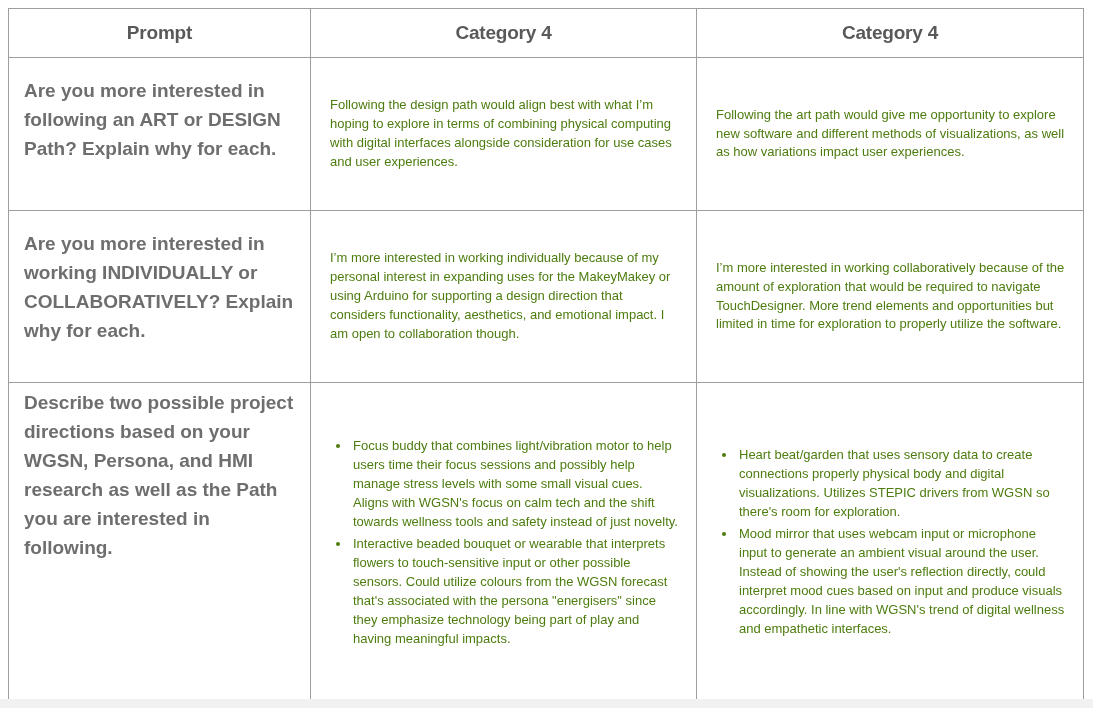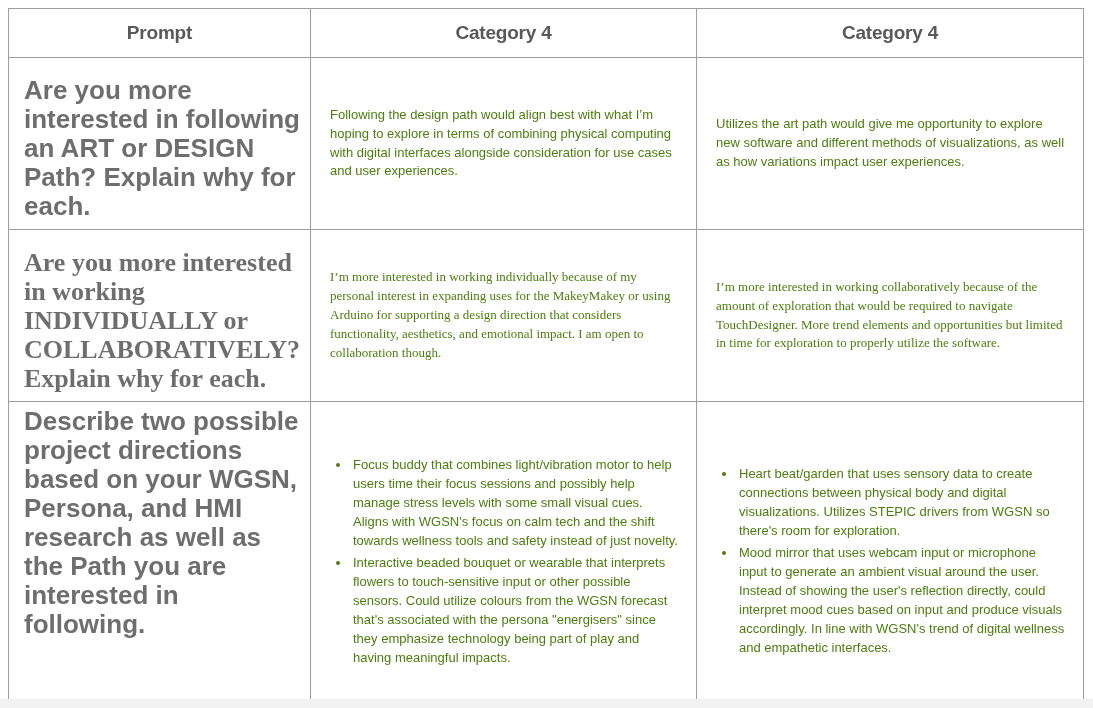--- a/index.html
+++ b/index.html
@@ -42,21 +42,21 @@
   .qa-table th {
     height: 49px;
     font-size: 19px;
     font-weight: bold;
     color: #595959;
     text-align: center;
     vertical-align: middle;
     letter-spacing: -0.2px;
   }
   .prompt-cell {
-    font-size: 26px;
+    font-size: 19px;
     font-weight: bold;
     line-height: 29px;
     color: #6e6e6e;
     vertical-align: top;
     padding: 18px 10px 8px 15px;
     text-align: left;
   }
   .prompt-cell.tight {
     padding-top: 5px;
   }
@@ -70,21 +70,21 @@
   }
   .body-cell ul {
     margin: 0;
     padding-left: 21px;
   }
   .body-cell li {
     margin: 0 0 3px 0;
     padding-left: 2px;
   }
   .row-1 { height: 153px; }
-  .row-2 { height: 172px; font-family: Liberation Serif, serif; }
+  .row-2 { height: 172px; }
   .row-3 { height: 324px; }
 </style>
 </head>
 <body>
 
 <div class="page">
   <table class="qa-table">
     <colgroup>
       <col style="width:302px">
       <col style="width:386px">
@@ -94,38 +94,38 @@
       <tr>
         <th>Prompt</th>
         <th>Category 4</th>
         <th>Category 4</th>
       </tr>
     </thead>
     <tbody>
       <tr class="row-1">
         <td class="prompt-cell">Are you more interested in following an ART or DESIGN Path? Explain why for each.</td>
         <td class="body-cell">Following the design path would align best with what I’m hoping to explore in terms of combining physical computing with digital interfaces alongside consideration for use cases and user experiences.</td>
-        <td class="body-cell">Utilizes the art path would give me opportunity to explore new software and different methods of visualizations, as well as how variations impact user experiences.</td>
+        <td class="body-cell">Following the art path would give me opportunity to explore new software and different methods of visualizations, as well as how variations impact user experiences.</td>
       </tr>
       <tr class="row-2">
         <td class="prompt-cell">Are you more interested in working INDIVIDUALLY or COLLABORATIVELY? Explain why for each.</td>
         <td class="body-cell">I’m more interested in working individually because of my personal interest in expanding uses for the MakeyMakey or using Arduino for supporting a design direction that considers functionality, aesthetics, and emotional impact. I am open to collaboration though.</td>
         <td class="body-cell">I’m more interested in working collaboratively because of the amount of exploration that would be required to navigate TouchDesigner. More trend elements and opportunities but limited in time for exploration to properly utilize the software.</td>
       </tr>
       <tr class="row-3">
         <td class="prompt-cell tight">Describe two possible project directions based on your WGSN, Persona, and HMI research as well as the Path you are interested in following.</td>
         <td class="body-cell">
           <ul>
             <li>Focus buddy that combines light/vibration motor to help users time their focus sessions and possibly help manage stress levels with some small visual cues. Aligns with WGSN's focus on calm tech and the shift towards wellness tools and safety instead of just novelty.</li>
             <li>Interactive beaded bouquet or wearable that interprets flowers to touch-sensitive input or other possible sensors. Could utilize colours from the WGSN forecast that's associated with the persona "energisers" since they emphasize technology being part of play and having meaningful impacts.</li>
           </ul>
         </td>
         <td class="body-cell">
           <ul>
-            <li>Heart beat/garden that uses sensory data to create connections between physical body and digital visualizations. Utilizes STEPIC drivers from WGSN so there's room for exploration.</li>
+            <li>Heart beat/garden that uses sensory data to create connections properly physical body and digital visualizations. Utilizes STEPIC drivers from WGSN so there's room for exploration.</li>
             <li>Mood mirror that uses webcam input or microphone input to generate an ambient visual around the user. Instead of showing the user's reflection directly, could interpret mood cues based on input and produce visuals accordingly. In line with WGSN's trend of digital wellness and empathetic interfaces.</li>
           </ul>
         </td>
       </tr>
     </tbody>
   </table>
   <div class="bottom-strip"></div>
 </div>
 
 </body></html>

